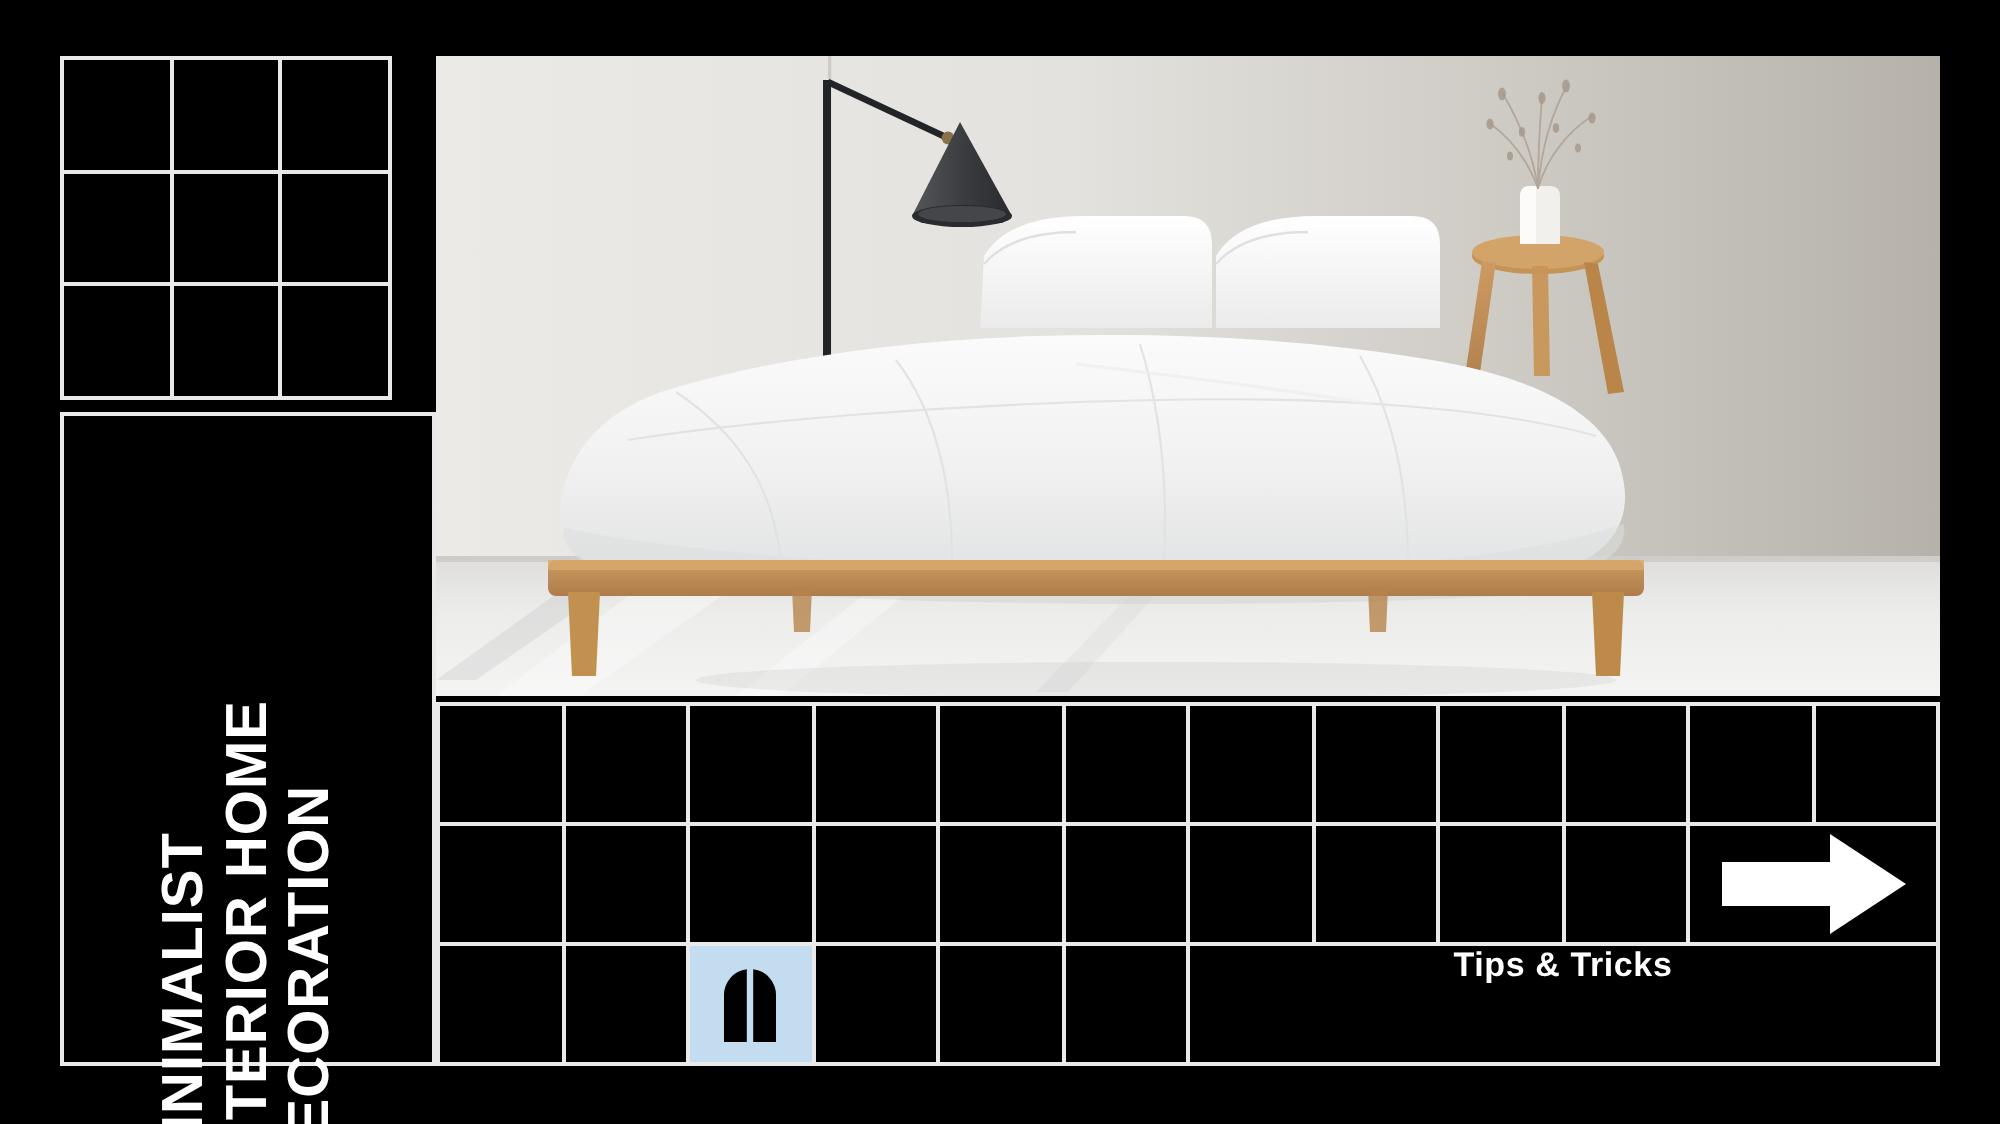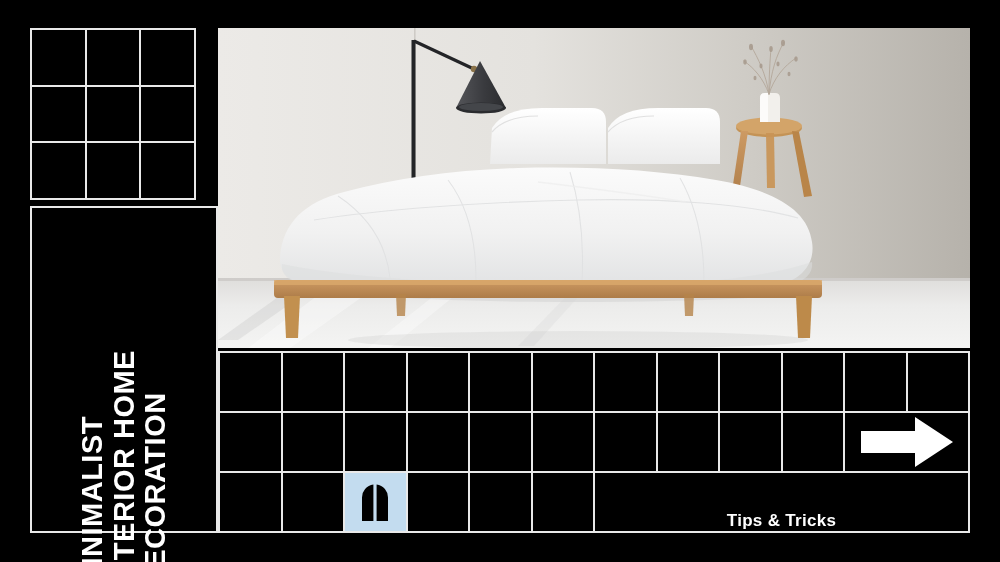--- a/index.html
+++ b/index.html
@@ -111,21 +111,21 @@
   }
   .cell.arrow-cell {
     grid-column: span 2;
     display: flex;
     align-items: center;
     justify-content: center;
   }
   .cell.tips-cell {
     grid-column: span 6;
     display: flex;
-    align-items: flex-end;
+    align-items: flex-start;
     justify-content: center;
   }
   .tips-text {
     color: #ffffff;
     font-family: "Liberation Sans", sans-serif;
     font-weight: bold;
     font-size: 17px;
     letter-spacing: 0.3px;
   }
   .arch-icon { display: block; }

